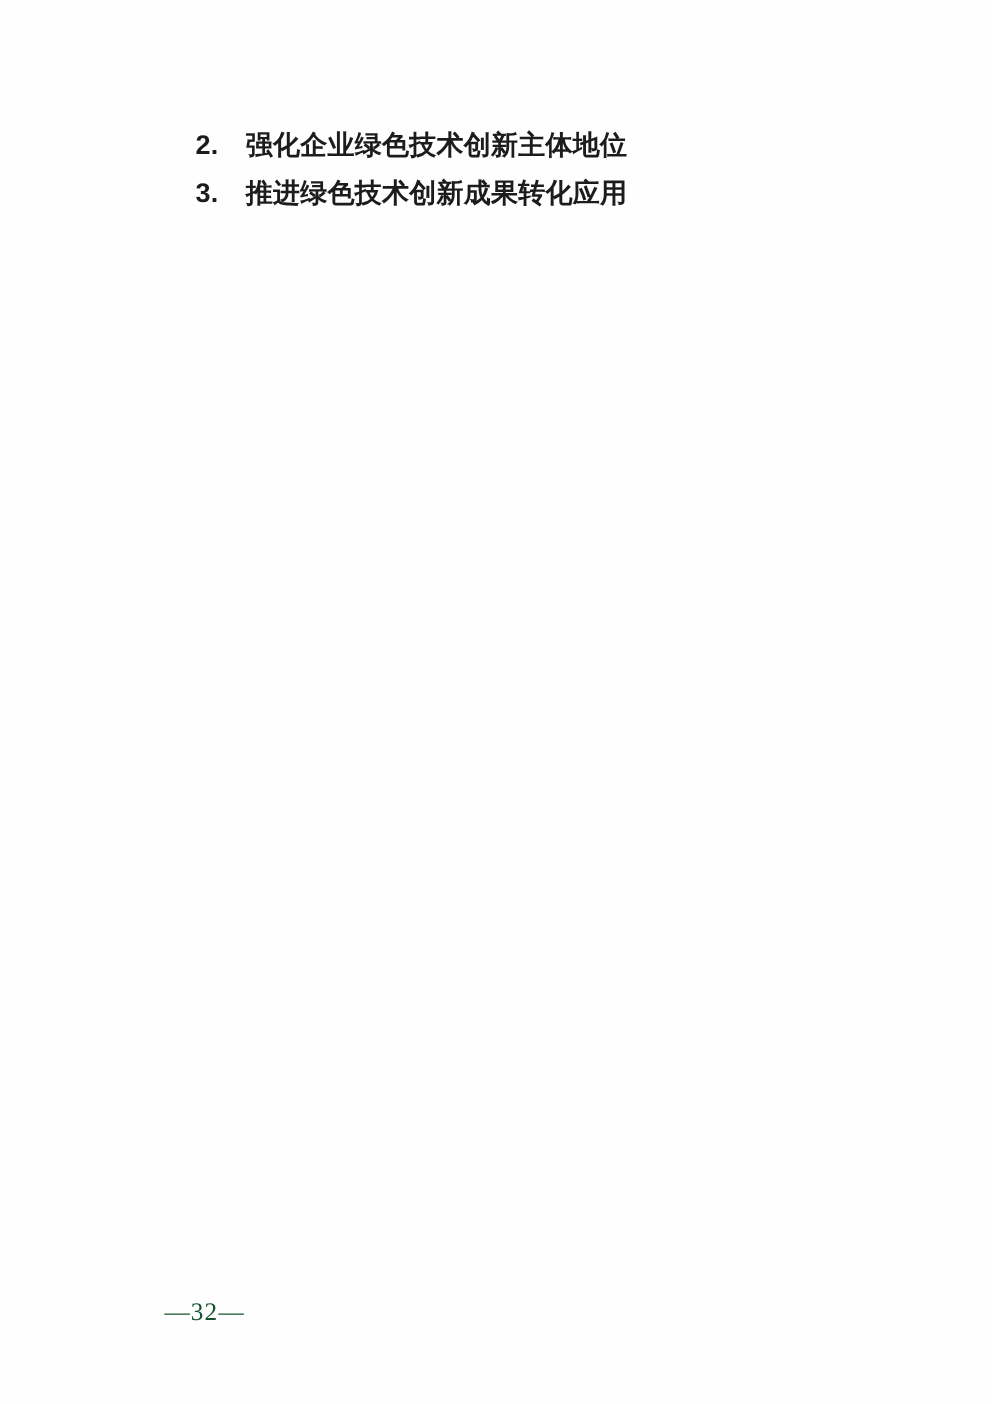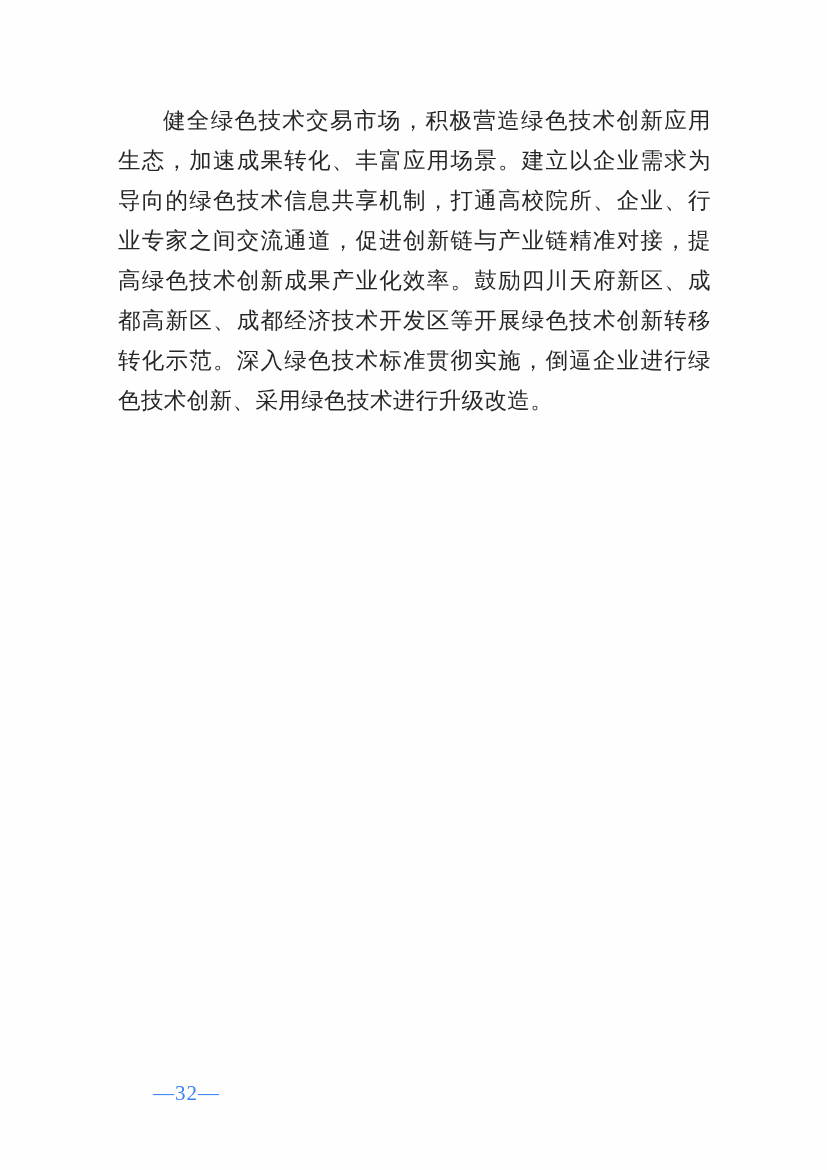--- a/index.html
+++ b/index.html
@@ -46,25 +46,25 @@
     font-family: "Liberation Sans", "DejaVu Sans", sans-serif;
     letter-spacing: 0.2px;
   }
   .page-footer {
     position: absolute;
     left: 137px;
     top: 1078px;
     font-size: 21px;
     line-height: 30px;
     letter-spacing: 1px;
-    color: #3b82f6;
-    margin-left: 16px;
+    color: #14532d;
   }
 </style>
 </head>
 <body>
 
 <div class="page">
   <div class="content">
-    <p class="para">健全绿色技术交易市场，积极营造绿色技术创新应用生态，加速成果转化、丰富应用场景。建立以企业需求为导向的绿色技术信息共享机制，打通高校院所、企业、行业专家之间交流通道，促进创新链与产业链精准对接，提高绿色技术创新成果产业化效率。鼓励四川天府新区、成都高新区、成都经济技术开发区等开展绿色技术创新转移转化示范。深入绿色技术标准贯彻实施，倒逼企业进行绿色技术创新、采用绿色技术进行升级改造。</p>
+    <h3 class="heading">2.　强化企业绿色技术创新主体地位</h3>
+    <h3 class="heading">3.　推进绿色技术创新成果转化应用</h3>
   </div>
   <div class="page-footer">—32—</div>
 </div>
 
 </body></html>

